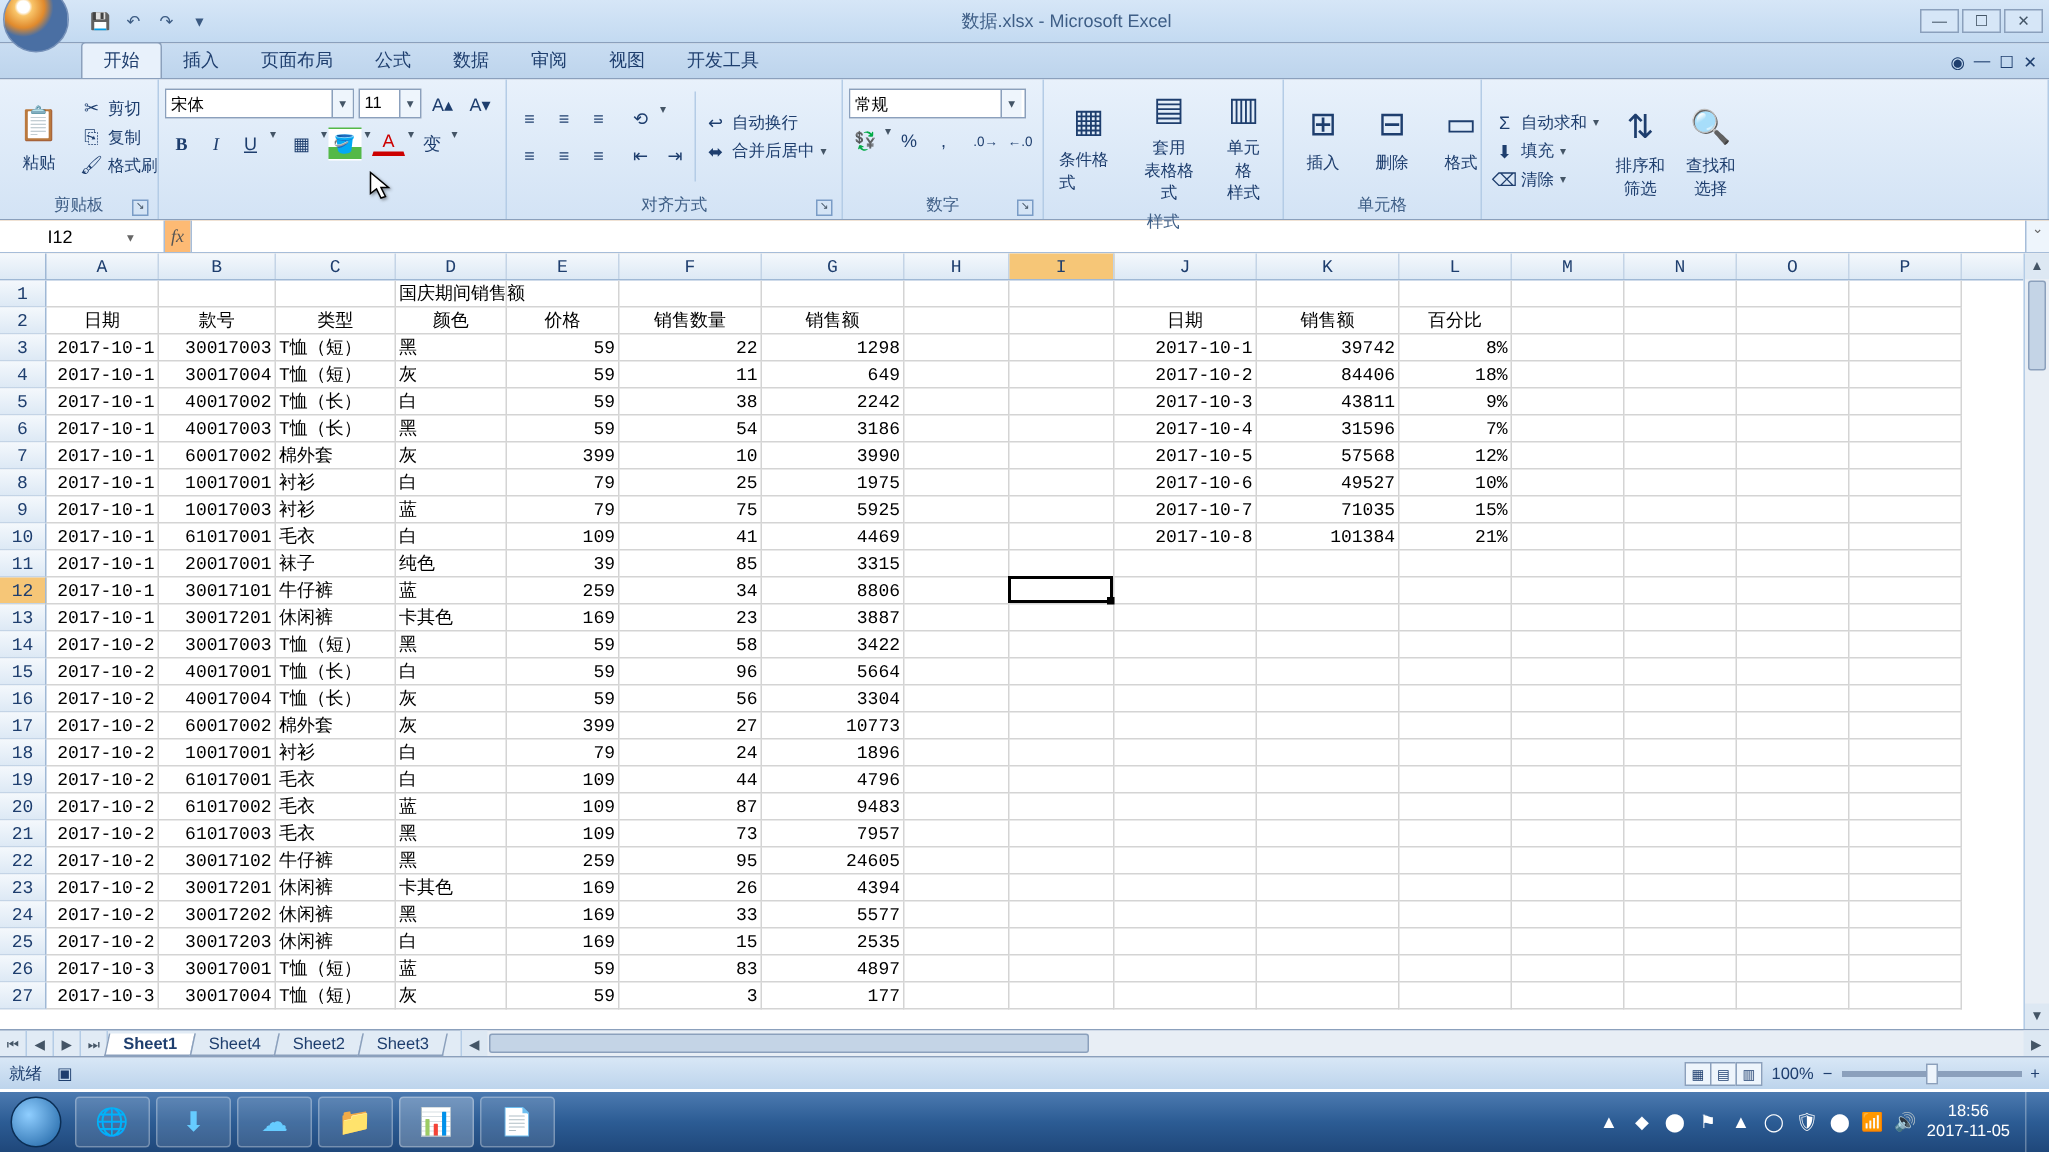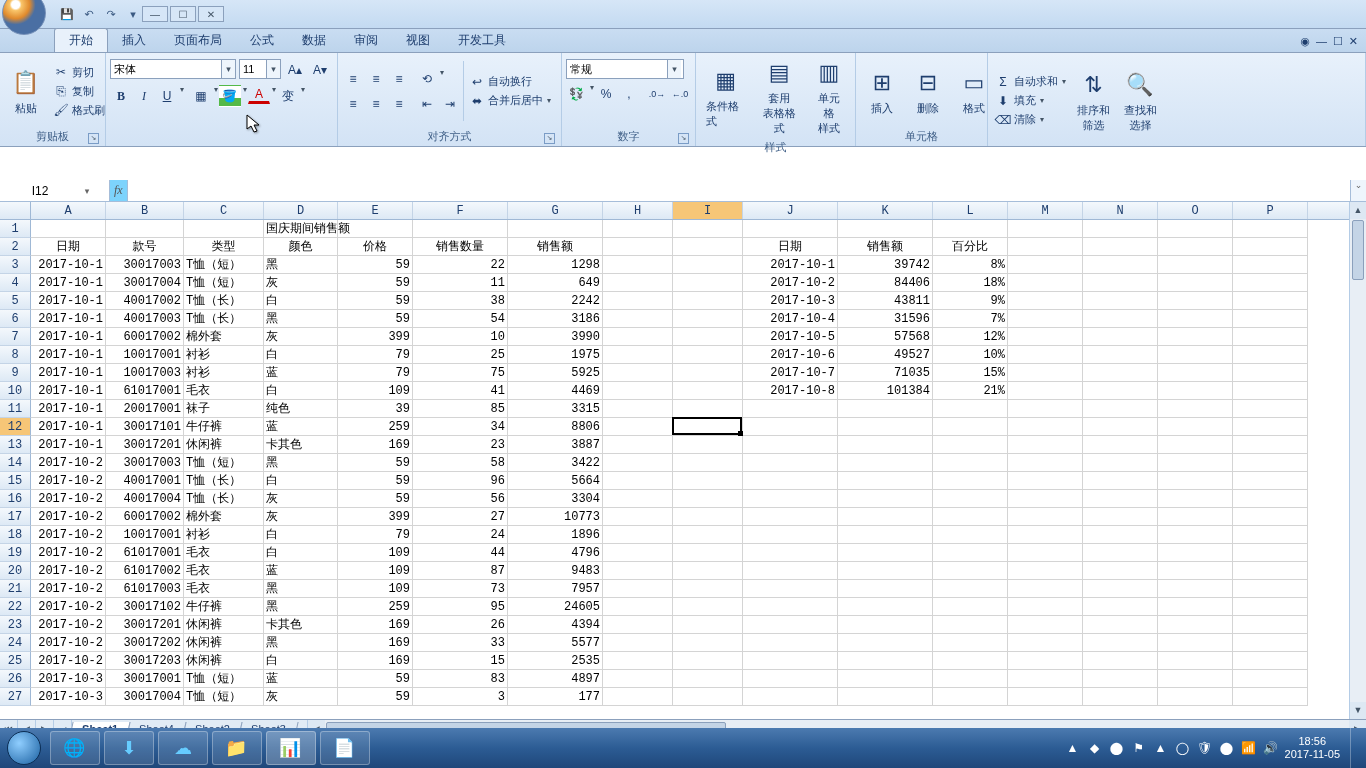--- a/index.html
+++ b/index.html
@@ -37,21 +37,21 @@
 .combo .dd { width: 14px; border-left: 1px solid #8ba0bc; text-align: center; font-size: 9px; line-height: 18px; color: #456; background: #eef5fc; }
 .fmt-btn { width: 22px; height: 22px; display: inline-flex; align-items: center; justify-content: center; font-size: 12px; color: #1e3e6e; border: 1px solid transparent; }
 .fmt-btn.bold { font-weight: bold; font-family: Georgia, serif; }
 .dd-arrow { font-size: 8px; color: #456; margin-left: 1px; }
 
 
 .cursor-arrow { position: absolute; left: 246px; top: 114px; z-index: 50; pointer-events: none; }
 .cursor-arrow svg { filter: drop-shadow(1px 1px 1px rgba(0,0,0,0.4)); }
 
 
-.name-fx-row { height: 22px; display: flex; border-bottom: 1px solid #a6bdd9; background: #7dd3fc; margin-top: 33px; }
+.name-fx-row { height: 22px; display: flex; border-bottom: 1px solid #a6bdd9; background: #fdba74; }
 .name-box { width: 110px; border-right: 1px solid #a6bdd9; display: flex; align-items: center; background: #fff; }
 .name-box input { border: none; width: 80px; font-size: 12px; text-align: center; outline: none; }
 .name-box .dd { width: 14px; text-align: center; font-size: 9px; color: #666; }
 .fx-btns { display: flex; align-items: center; padding: 0 4px; gap: 4px; color: #888; font-size: 12px; }
 .fx-label { font-style: italic; font-family: Georgia, serif; color: #555; }
 .formula-input { flex: 1; border: none; background: #fff; border-left: 1px solid #a6bdd9; padding: 0 4px; font-size: 12px; }
 .fx-expand { width: 16px; border-left: 1px solid #a6bdd9; text-align: center; font-size: 9px; color: #666; background: #eef5fc; }
 
 
 .grid-wrap { position: relative; height: 517px; background: #fff; }
@@ -105,20 +105,21 @@
 <body>
 
 <div class="titlebar">
   <div class="office-btn"></div>
   <div class="qat">
     <span class="qat-btn">💾</span>
     <span class="qat-btn">↶</span>
     <span class="qat-btn">↷</span>
     <span class="qat-btn">▾</span>
   </div>
+  <div class="title-text">数据.xlsx - Microsoft Excel</div>
   <div class="win-controls">
     <div class="win-btn">—</div>
     <div class="win-btn">☐</div>
     <div class="win-btn">✕</div>
   </div>
 </div>
 
 <div class="ribbon-tabs">
   <div class="rtab active">开始</div>
   <div class="rtab">插入</div>

